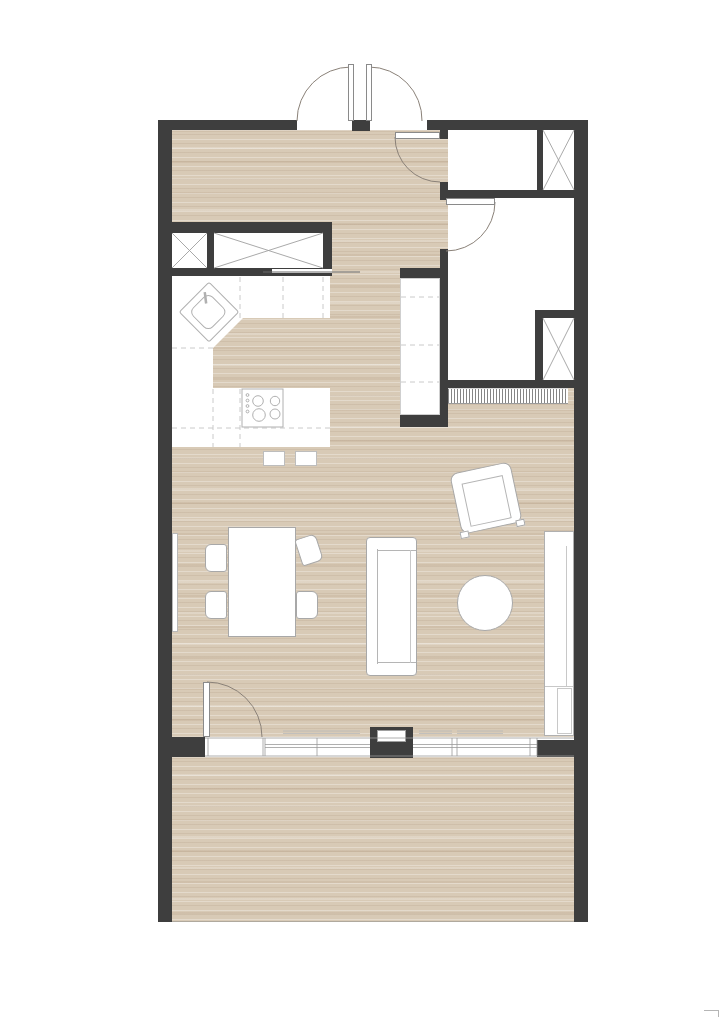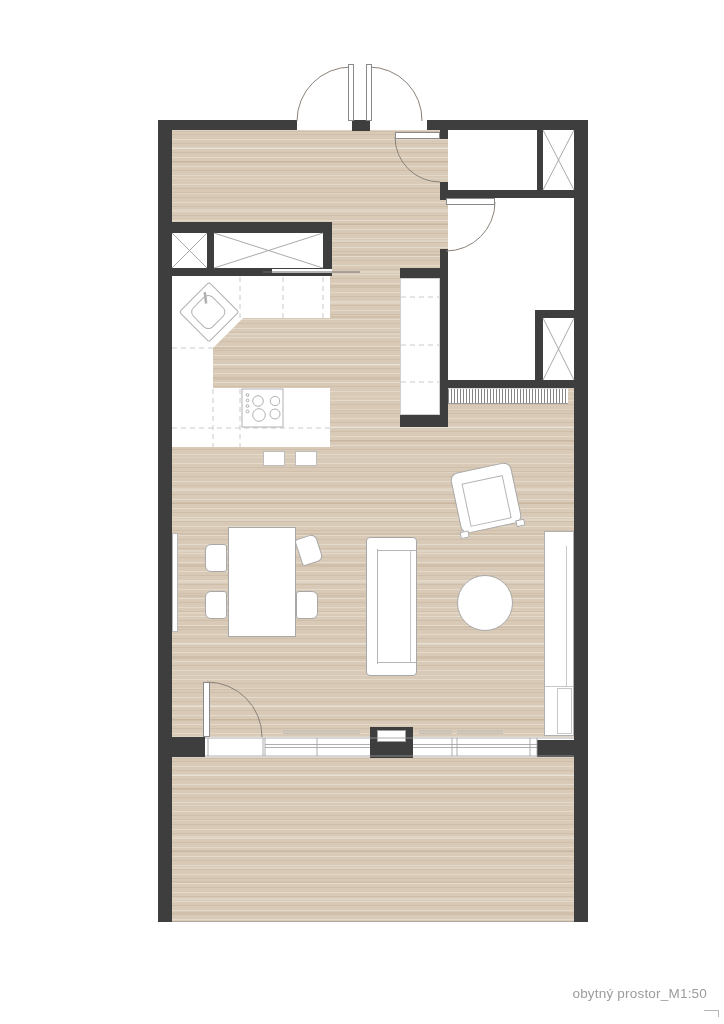--- a/index.html
+++ b/index.html
@@ -191,16 +191,15 @@
       <path d="M263 272 H360"></path>
     </g>
   </svg>
 
   <div class="leaf z7" style="left:348px;top:64px;width:6px;height:57px;"></div>
   <div class="leaf z7" style="left:366px;top:64px;width:6px;height:57px;"></div>
   <div class="leaf z7" style="left:395px;top:132px;width:45px;height:7px;"></div>
   <div class="leaf z7" style="left:446px;top:198px;width:49px;height:7px;"></div>
   <div class="leaf z7" style="left:203px;top:682px;width:7px;height:55px;"></div>
 
-  <div class="caption">obytný prostor_M1:50</div>
   <div class="corner-mark"></div>
 
 </div>
 
 </body></html>

